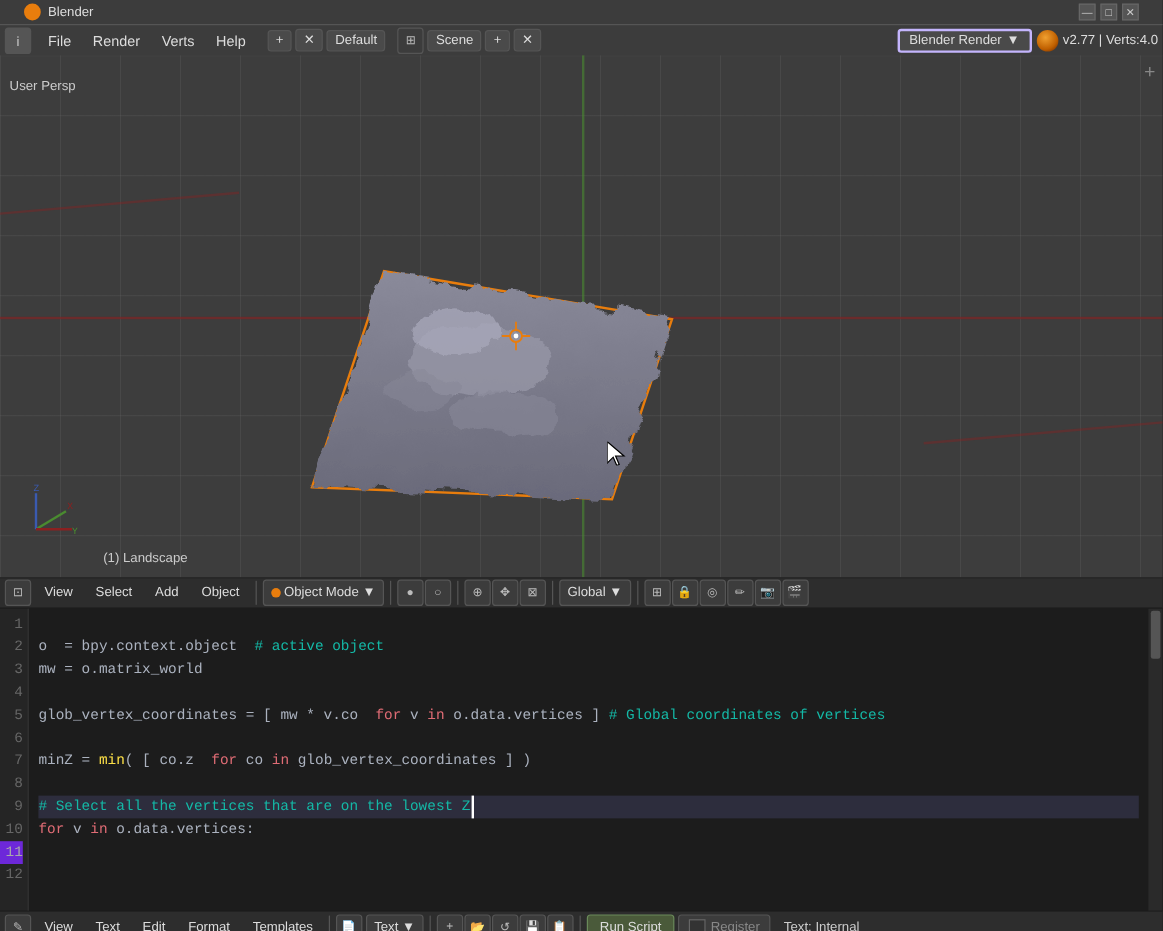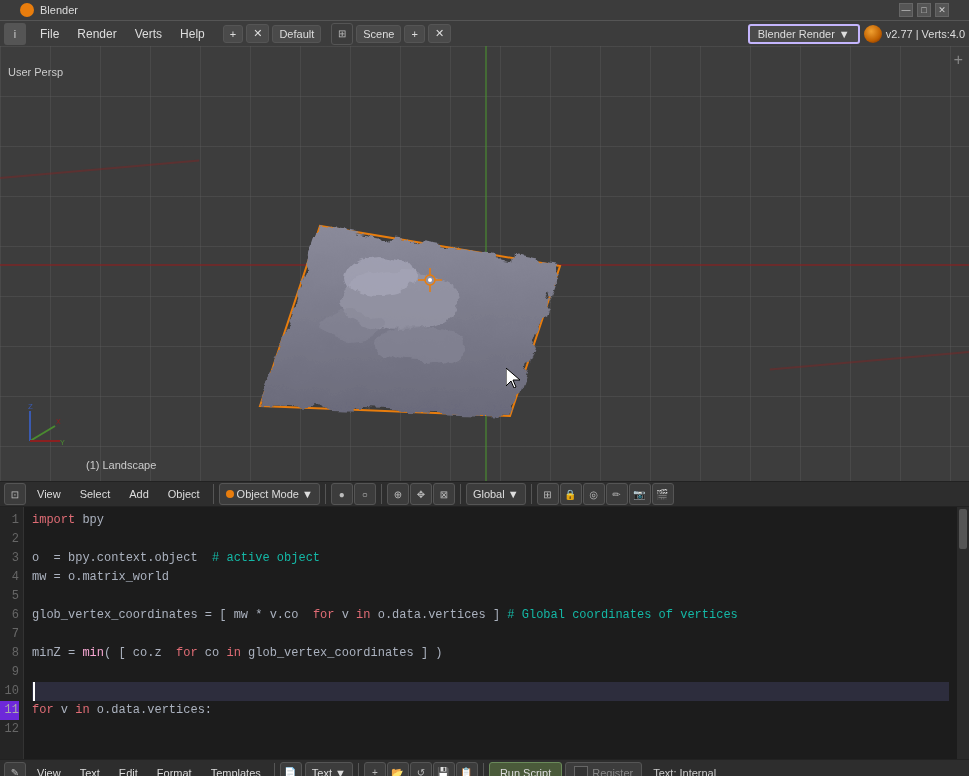--- a/index.html
+++ b/index.html
@@ -214,21 +214,21 @@
       overflow: hidden;
     }
     .code-line {
       white-space: pre;
       display: flex;
       align-items: center;
     }
     .kw { color: #e06c75; } 
     .cm { color: #14b8a6; } 
     .id { color: #abb2bf; } 
-    .sc { color: #f9a8d4; } 
+    .sc { color: #fde047; } 
     .plain { color: #abb2bf; }
     .cursor-line { background: #2d2d3d; }
     #scrollbar-v {
       width: 12px;
       background: #2a2a2a;
       flex-shrink: 0;
     }
     #scrollbar-thumb {
       width: 8px;
       height: 40px;
@@ -433,23 +433,20 @@
     <div>6</div>
     <div>7</div>
     <div>8</div>
     <div>9</div>
     <div>10</div>
     <div style="color:#aaa;background:#6d28d9;">11</div>
     <div>12</div>
   </div>
   <div id="code-content">
 
-    <div class="code-line">
-      <span class="kw">import</span><span class="id"> bpy</span>
-    </div>
 
     <div class="code-line">&nbsp;</div>
 
     <div class="code-line">
       <span class="id">o</span><span class="plain">  = </span><span class="id">bpy.context.object</span><span class="plain">  </span><span class="cm"># active object</span>
     </div>
 
     <div class="code-line">
       <span class="id">mw</span><span class="plain"> = </span><span class="id">o.matrix_world</span><span class="plain">      </span>
     </div>
@@ -463,21 +460,21 @@
     <div class="code-line">&nbsp;</div>
 
 
     <div class="code-line">
       <span class="id">minZ</span><span class="plain"> = </span><span class="sc">min</span><span class="plain">( [ </span><span class="id">co.z</span><span class="plain">  </span><span class="kw">for</span><span class="plain"> co </span><span class="kw">in</span><span class="plain"> </span><span class="id">glob_vertex_coordinates</span><span class="plain"> ] )</span>
     </div>
 
     <div class="code-line">&nbsp;</div>
 
     <div class="code-line cursor-line">
-      <span style="border-left:2px solid #fff;margin-left:1px;">&nbsp;</span>
+      <span class="cm"># Select all the vertices that are on the lowest Z</span><span style="border-left:2px solid #fff;margin-left:1px;">&nbsp;</span>
     </div>
 
     <div class="code-line">
       <span class="kw">for</span><span class="plain"> v </span><span class="kw">in</span><span class="plain"> </span><span class="id">o.data.vertices:</span>
     </div>
   </div>
   <div id="scrollbar-v">
     <div id="scrollbar-thumb"></div>
   </div>
 </div>

